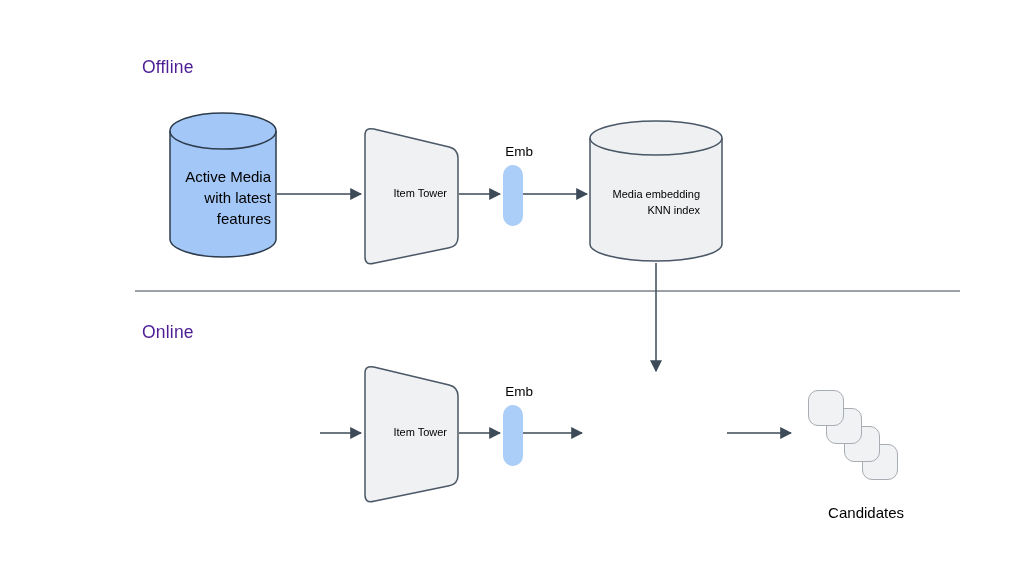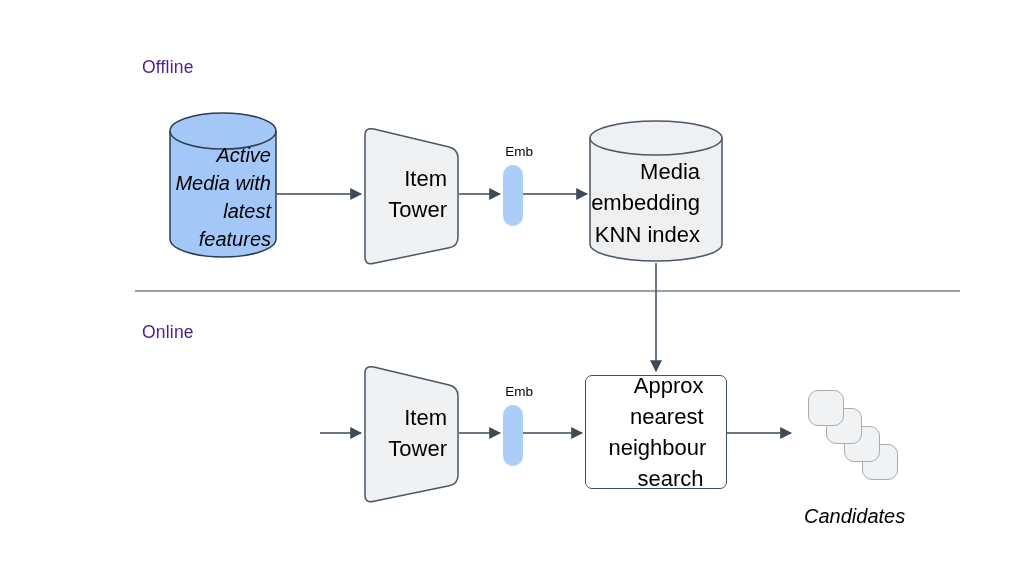--- a/index.html
+++ b/index.html
@@ -3,22 +3,22 @@
 <meta charset="utf-8">
 <style>
   html,body{margin:0;padding:0;background:#fff;}
   .canvas{
     position:relative;width:1024px;height:575px;background:#ffffff;overflow:hidden;
     font-family:"Liberation Sans", sans-serif;color:#333e4a;
   }
   .abs{position:absolute;}
   .section-label{font-size:17.5px;color:#4c1d95;letter-spacing:.2px;}
   .node-label{text-align:right;color:#000000;}
-  .lbl-14{font-size:20px;line-height:1.4;font-style:italic;}
-  .lbl-16{font-size:22px;line-height:1.42;}
+  .lbl-14{font-size:15px;line-height:1.4;}
+  .lbl-16{font-size:11px;line-height:1.42;}
   .lbl-13{font-size:13.5px;line-height:1.2;}
   .center-flex{display:flex;align-items:center;justify-content:center;}
   .pill{
     width:20px;height:61px;border-radius:10px;background:#abcef9;
   }
   .blue-rect{
     left:158px;top:407px;width:160px;height:52px;border-radius:9px;
     background:#a8c9f7;border:1.5px solid #46596f;box-sizing:border-box;
   }
   .ann-box{
@@ -89,23 +89,20 @@
   <svg class="abs" style="left:364px;top:364px" width="96" height="142">
     <path d="M1,9 L1,131 Q1,139.5 9.8,137.2 L85.2,121.8 Q94,120 94,111 L94,32 Q94,23 85.2,20.9 L9.8,3.1 Q1,1 1,9 Z" fill="#f0f1f2" stroke="#4a5766" stroke-width="1.5"></path>
   </svg>
   <div class="abs node-label lbl-16 center-flex" style="left:364px;top:388px;width:96px;height:90px">
     <span style="width:70px">Item Tower</span>
   </div>
 
   <div class="abs node-label lbl-13" style="left:493px;top:384px;width:40px">Emb</div>
   <div class="abs pill" style="left:503px;top:405px"></div>
 
-  <div class="abs ann-box center-flex node-label lbl-16">
-    <span style="width:95px">Approx nearest neighbour search</span>
-  </div>
 
   <div class="abs" style="left:808px;top:390px;width:90px;height:90px">
     <div class="candidate-card" style="left:0px;top:0px;z-index:4"></div>
     <div class="candidate-card" style="left:18px;top:18px;z-index:3"></div>
     <div class="candidate-card" style="left:36px;top:36px;z-index:2"></div>
     <div class="candidate-card" style="left:54px;top:54px;z-index:1"></div>
   </div>
   <div class="abs node-label lbl-14" style="left:804px;top:502px;width:100px">Candidates</div>
 
 </div>

